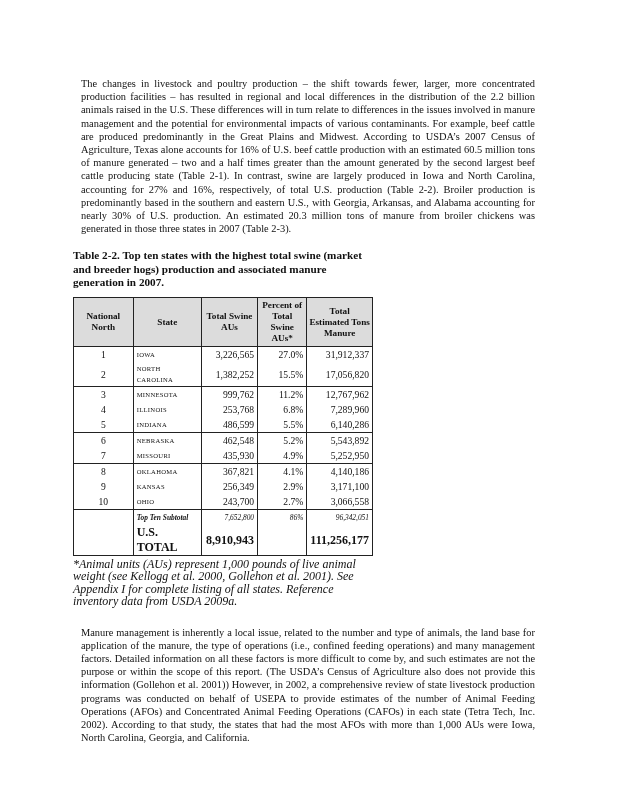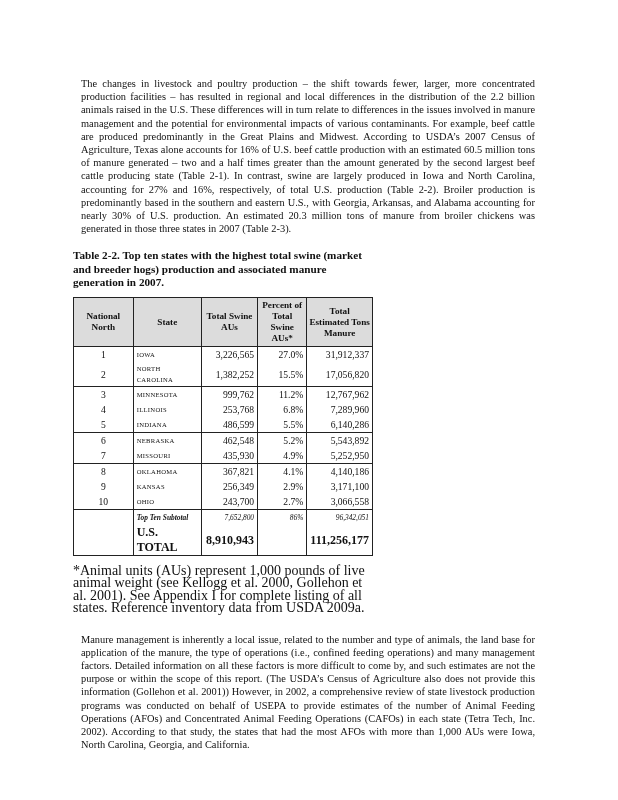--- a/index.html
+++ b/index.html
@@ -17,21 +17,21 @@
   table.swine td.state { font-size: 6.6px; letter-spacing: 0.3px; width: 75px; text-transform: uppercase; }
   table.swine td.state.two { line-height: 11px; padding-top: 1px; padding-bottom: 1px; }
   table.swine td.num { text-align: right; }
   table.swine td.aus { width: 50px; }
   table.swine td.pct { width: 52px; text-align: right; }
   table.swine tr.grp-top td { border-top: 1px solid #222; }
   table.swine tr.last td { border-bottom: 1px solid #222; }
   table.swine tr.subtotal td { font-style: italic; font-size: 7.4px; font-weight: bold; }
   table.swine tr.subtotal td.aus, table.swine tr.subtotal td.pct, table.swine tr.subtotal td.tons { font-weight: normal; }
   table.swine tr.total td { font-weight: bold; font-size: 12px; border-bottom: 1px solid #222; }
-  .footnote { width: 300px; font-size: 14px; line-height: 12.4px; margin-top: 9px; }
+  .footnote { width: 300px; font-style: italic; font-size: 12px; line-height: 12.4px; margin-top: 2px; }
   p.body2 { margin-top: 18px; }
 </style>
 </head>
 <body>
 
 <div class="page">
   <p class="body">The changes in livestock and poultry production – the shift towards fewer, larger, more concentrated production facilities – has resulted in regional and local differences in the distribution of the 2.2 billion animals raised in the U.S. These differences will in turn relate to differences in the issues involved in manure management and the potential for environmental impacts of various contaminants. For example, beef cattle are produced predominantly in the Great Plains and Midwest. According to USDA’s 2007 Census of Agriculture, Texas alone accounts for 16% of U.S. beef cattle production with an estimated 60.5 million tons of manure generated – two and a half times greater than the amount generated by the second largest beef cattle producing state (Table 2-1). In contrast, swine are largely produced in Iowa and North Carolina, accounting for 27% and 16%, respectively, of total U.S. production (Table 2-2). Broiler production is predominantly based in the southern and eastern U.S., with Georgia, Arkansas, and Alabama accounting for nearly 30% of U.S. production. An estimated 20.3 million tons of manure from broiler chickens was generated in those three states in 2007 (Table 2-3).</p>
 
   <div class="caption">Table 2-2. Top ten states with the highest total swine (market and breeder hogs) production and associated manure generation in 2007.</div>
 

